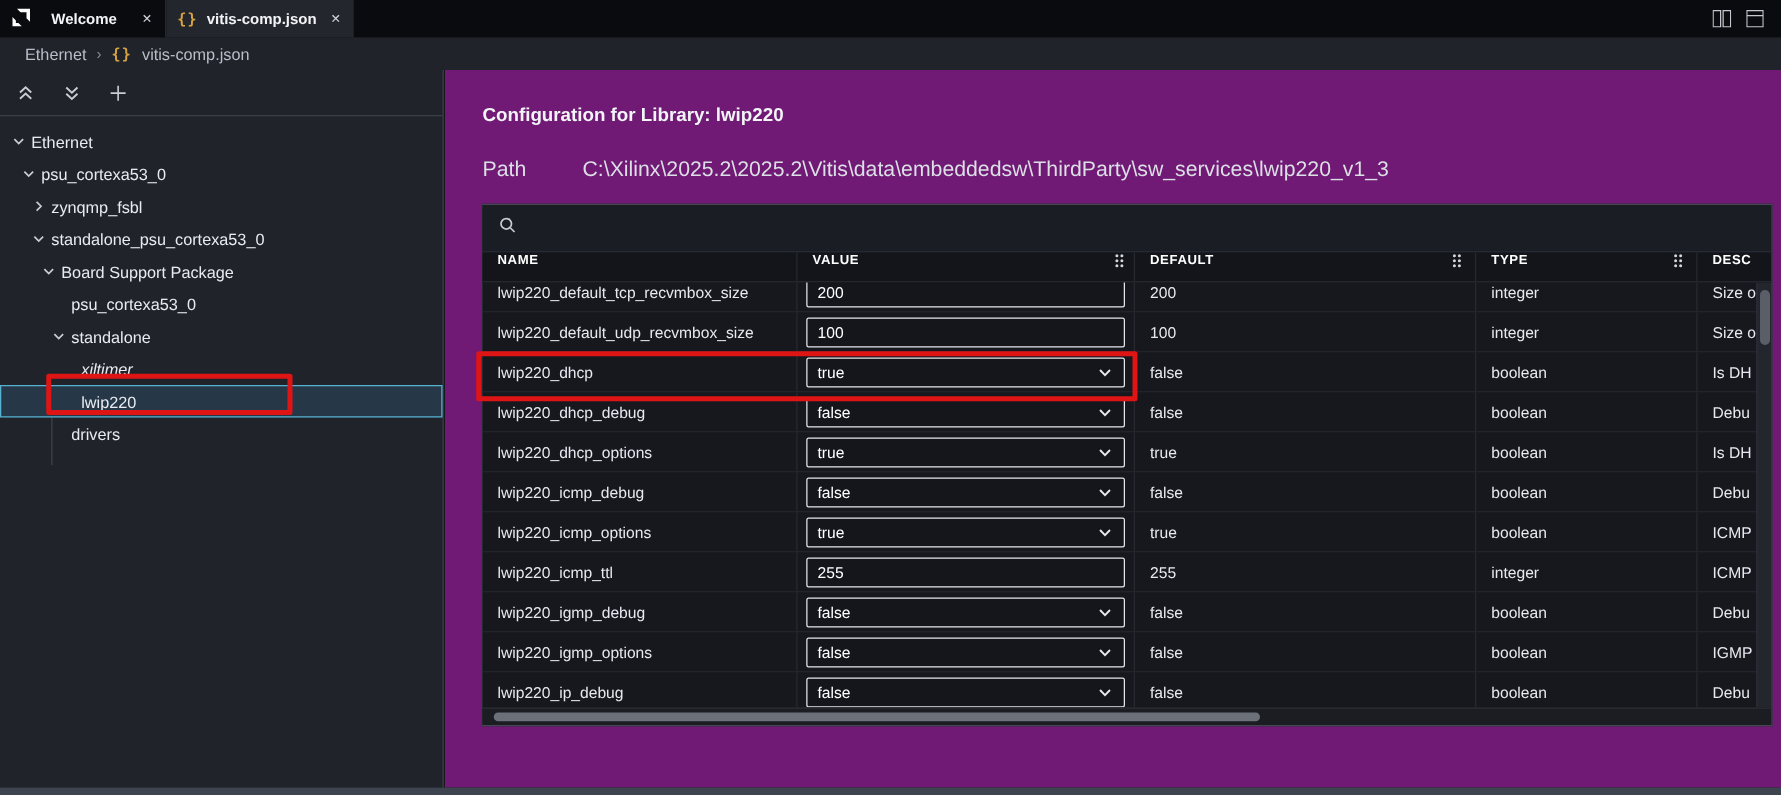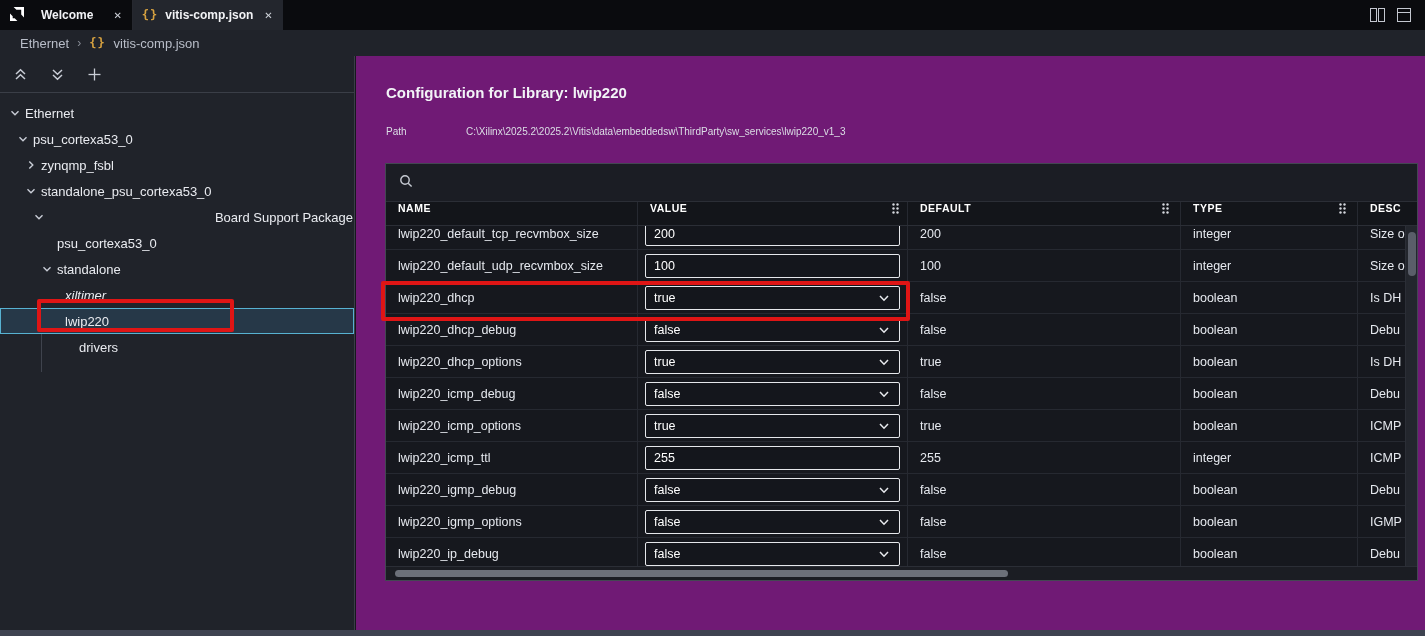--- a/index.html
+++ b/index.html
@@ -31,21 +31,21 @@
   .tree { position:relative; padding-top:7px; }
   .indent-guide { position:absolute; left:41px; top:229px; width:1px; height:50px; background:#3f434d; }
   .tree-row { position:relative; height:26px; display:flex; align-items:center; font-size:13px; color:#e9ebf0; border:1px solid transparent; }
   .tree-row.selected { background:#263848; border:1px solid #57b2d2; }
   .chev { width:16px; height:14px; display:flex; align-items:center; justify-content:center; flex:0 0 16px; }
   .tree-label { margin-left:2px; white-space:nowrap; }
 
   
   .main-panel { position:absolute; top:56px; left:356px; right:0; bottom:6px; background:#701a75; }
   .cfg-title { position:absolute; left:30px; top:28px; font-size:15px; font-weight:bold; color:#f2f4f7; }
-  .path-row { position:absolute; left:30px; top:70px; display:flex; font-size:10px; color:#dcdfe6; }
+  .path-row { position:absolute; left:30px; top:70px; display:flex; font-size:17px; color:#dcdfe6; }
   .path-label { width:80px; }
 
   
   .config-table { position:absolute; left:29px; top:107px; width:1033px; height:418px; border:1px solid #434752; background:#16181e; display:flex; flex-direction:column; }
   .search-row { height:38px; background:#1b1d24; border-bottom:1px solid #2b2e36; display:flex; align-items:center; padding-left:12px; }
   .header-row { height:24px; display:flex; background:#13151a; border-bottom:1px solid #2b2e36; font-size:10.5px; font-weight:bold; color:#ffffff; letter-spacing:.5px; }
   .hcell { display:flex; align-items:flex-start; justify-content:space-between; padding:0 10px 0 12px; border-right:1px solid #262931; overflow:hidden; white-space:nowrap; }
   .rows-viewport { flex:1; overflow:hidden; position:relative; }
   .t-row { height:32px; display:flex; background:#16181e; border-bottom:1px solid #262931; }
   .t-row:first-child { margin-top:-8px; }
@@ -159,21 +159,21 @@
         <span class="tree-label">zynqmp_fsbl</span>
       </div>
       <div class="tree-row" style="padding-left: 22px;">
         <span class="chev">
           <svg width="12" height="12" viewBox="0 0 12 12">
             <polyline points="2.5,4.3 6,7.8 9.5,4.3" fill="none" stroke="#c9cdd6" stroke-width="1.4"></polyline>
           </svg>
         </span>
         <span class="tree-label">standalone_psu_cortexa53_0</span>
       </div>
-      <div class="tree-row" style="padding-left: 30px; justify-content: space-between;">
+      <div class="tree-row" style="padding-left: 30px;">
         <span class="chev">
           <svg width="12" height="12" viewBox="0 0 12 12">
             <polyline points="2.5,4.3 6,7.8 9.5,4.3" fill="none" stroke="#c9cdd6" stroke-width="1.4"></polyline>
           </svg>
         </span>
         <span class="tree-label">Board Support Package</span>
       </div>
       <div class="tree-row" style="padding-left: 38px;">
         <span class="chev"></span>
         <span class="tree-label">psu_cortexa53_0</span>
@@ -187,21 +187,21 @@
         <span class="tree-label">standalone</span>
       </div>
       <div class="tree-row" style="padding-left: 46px; font-style: italic;">
         <span class="chev"></span>
         <span class="tree-label">xiltimer</span>
       </div>
       <div class="tree-row selected" style="padding-left: 46px;">
         <span class="chev"></span>
         <span class="tree-label">lwip220</span>
       </div>
-      <div class="tree-row" style="padding-left: 60px;">
+      <div class="tree-row" style="padding-left: 38px;">
         <span class="chev"></span>
         <span class="tree-label">drivers</span>
       </div>
     </div>
 </div>
 
 <div class="main-panel">
   <div class="cfg-title">Configuration for Library: lwip220</div>
   <div class="path-row">
     <span class="path-label">Path</span>

